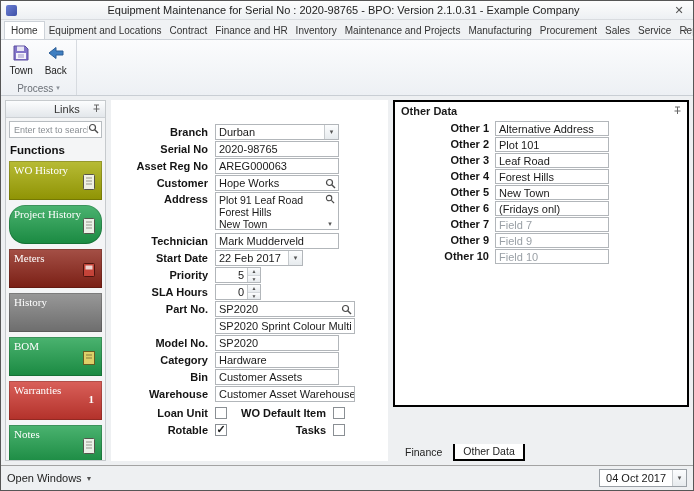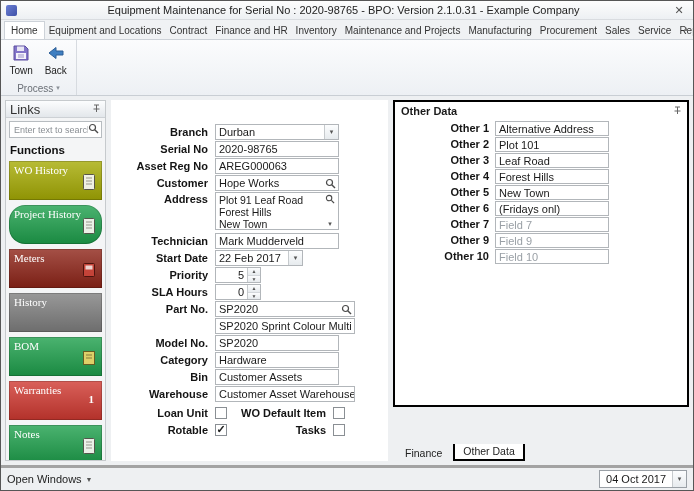--- a/index.html
+++ b/index.html
@@ -40,21 +40,21 @@
 
   
   .workspace { flex: 1; display: flex; padding: 4px; gap: 5px; background: #eef0f2; overflow: hidden; }
 
   
   .sidebar { width: 101px; flex: 0 0 101px; background: #f4f5f6; border: 1px solid #c6cacd;
              display: flex; flex-direction: column; overflow: hidden; }
   .sidebar-header { height: 17px; flex: 0 0 17px; background: linear-gradient(#fcfdfe,#e3e7eb);
                     border-bottom: 1px solid #cdd1d5; display: flex; align-items: center;
                     justify-content: space-between; padding: 0 4px; }
-  .sidebar-header .hdr-text { font-size: 13px; color: #333; }
+  .sidebar-header .hdr-text { font-size: 11px; color: #333; margin-left: 44px; }
   .searchbox { margin: 3px; height: 17px; flex: 0 0 17px; border: 1px solid #b7bcc0; background: #fff;
                display: flex; align-items: center; padding: 0 2px 0 4px; }
   .searchbox .ph { flex: 1; font-size: 9px; color: #8a8f94; white-space: nowrap; overflow: hidden; }
   .functions-label { font-weight: bold; font-size: 11.5px; padding: 3px 4px 5px; color: #111; }
   .tiles { flex: 1; display: flex; flex-direction: column; gap: 5px; padding: 0 3px 3px; overflow: hidden; font-family: Liberation Serif, serif; }
   .tile { flex: 0 0 39px; height: 39px; position: relative; color: #fff; padding: 3px 5px;
           background-image: linear-gradient(rgba(255,255,255,.20), rgba(0,0,0,.14));
           box-shadow: inset 0 0 0 1px rgba(0,0,0,.18); cursor: default; }
   .tile .tlabel { font-size: 11px; white-space: nowrap; overflow: hidden; }
   .tile .ticon { position: absolute; right: 5px; top: 12px; opacity: .95; }
@@ -99,27 +99,27 @@
   .otherbox { flex: 1; border: 2px solid #000; background: #fff; overflow: hidden; padding-top: 2px; }
   .other-header { display: flex; justify-content: space-between; align-items: center;
                   padding: 1px 5px 4px 6px; }
   .other-title { font-weight: bold; font-size: 11px; }
   .orow { display: flex; align-items: center; height: 14px; margin-bottom: 2px; }
   .olabel { width: 100px; flex: 0 0 100px; text-align: right; font-weight: bold;
             padding-right: 6px; color: #141414; white-space: nowrap; }
   .oval { width: 114px; border: 1px solid #b2b6ba; background: #fff; height: 15px;
           padding: 1px 3px; line-height: 12px; white-space: nowrap; overflow: hidden; }
   .oval.placeholder { color: #9aa0a6; }
-  .othertabs { height: 17px; flex: 0 0 17px; display: flex; align-items: center;
+  .othertabs { height: 17px; flex: 0 0 17px; display: flex; align-items: flex-start;
                gap: 3px; padding-left: 4px; margin-top: 37px; }
   .otab { font-size: 10.5px; padding: 2px 8px; color: #222; background: transparent; }
   .otab.active { background: #fff; border: 2px solid #000; border-top: none; padding: 1px 8px 2px; }
 
   
-  .statusbar { height: 25px; flex: 0 0 25px; border-top: 3px solid #a3a3a3; background: #eef0f2;
+  .statusbar { height: 25px; flex: 0 0 25px; border-top: 1px solid #a3a3a3; background: #eef0f2;
                display: flex; align-items: center; padding: 0 6px; }
   .openwin { display: flex; align-items: center; gap: 4px; color: #222; }
   .openwin .caret { font-size: 7px; color: #555; }
   .status-spacer { flex: 1; }
   .dateedit { display: flex; align-items: stretch; border: 1px solid #9aa0a6; background: #fff; height: 18px; }
   .dateedit .dval { padding: 2px 6px; line-height: 13px; }
 </style>
 </head>
 <body>
 

